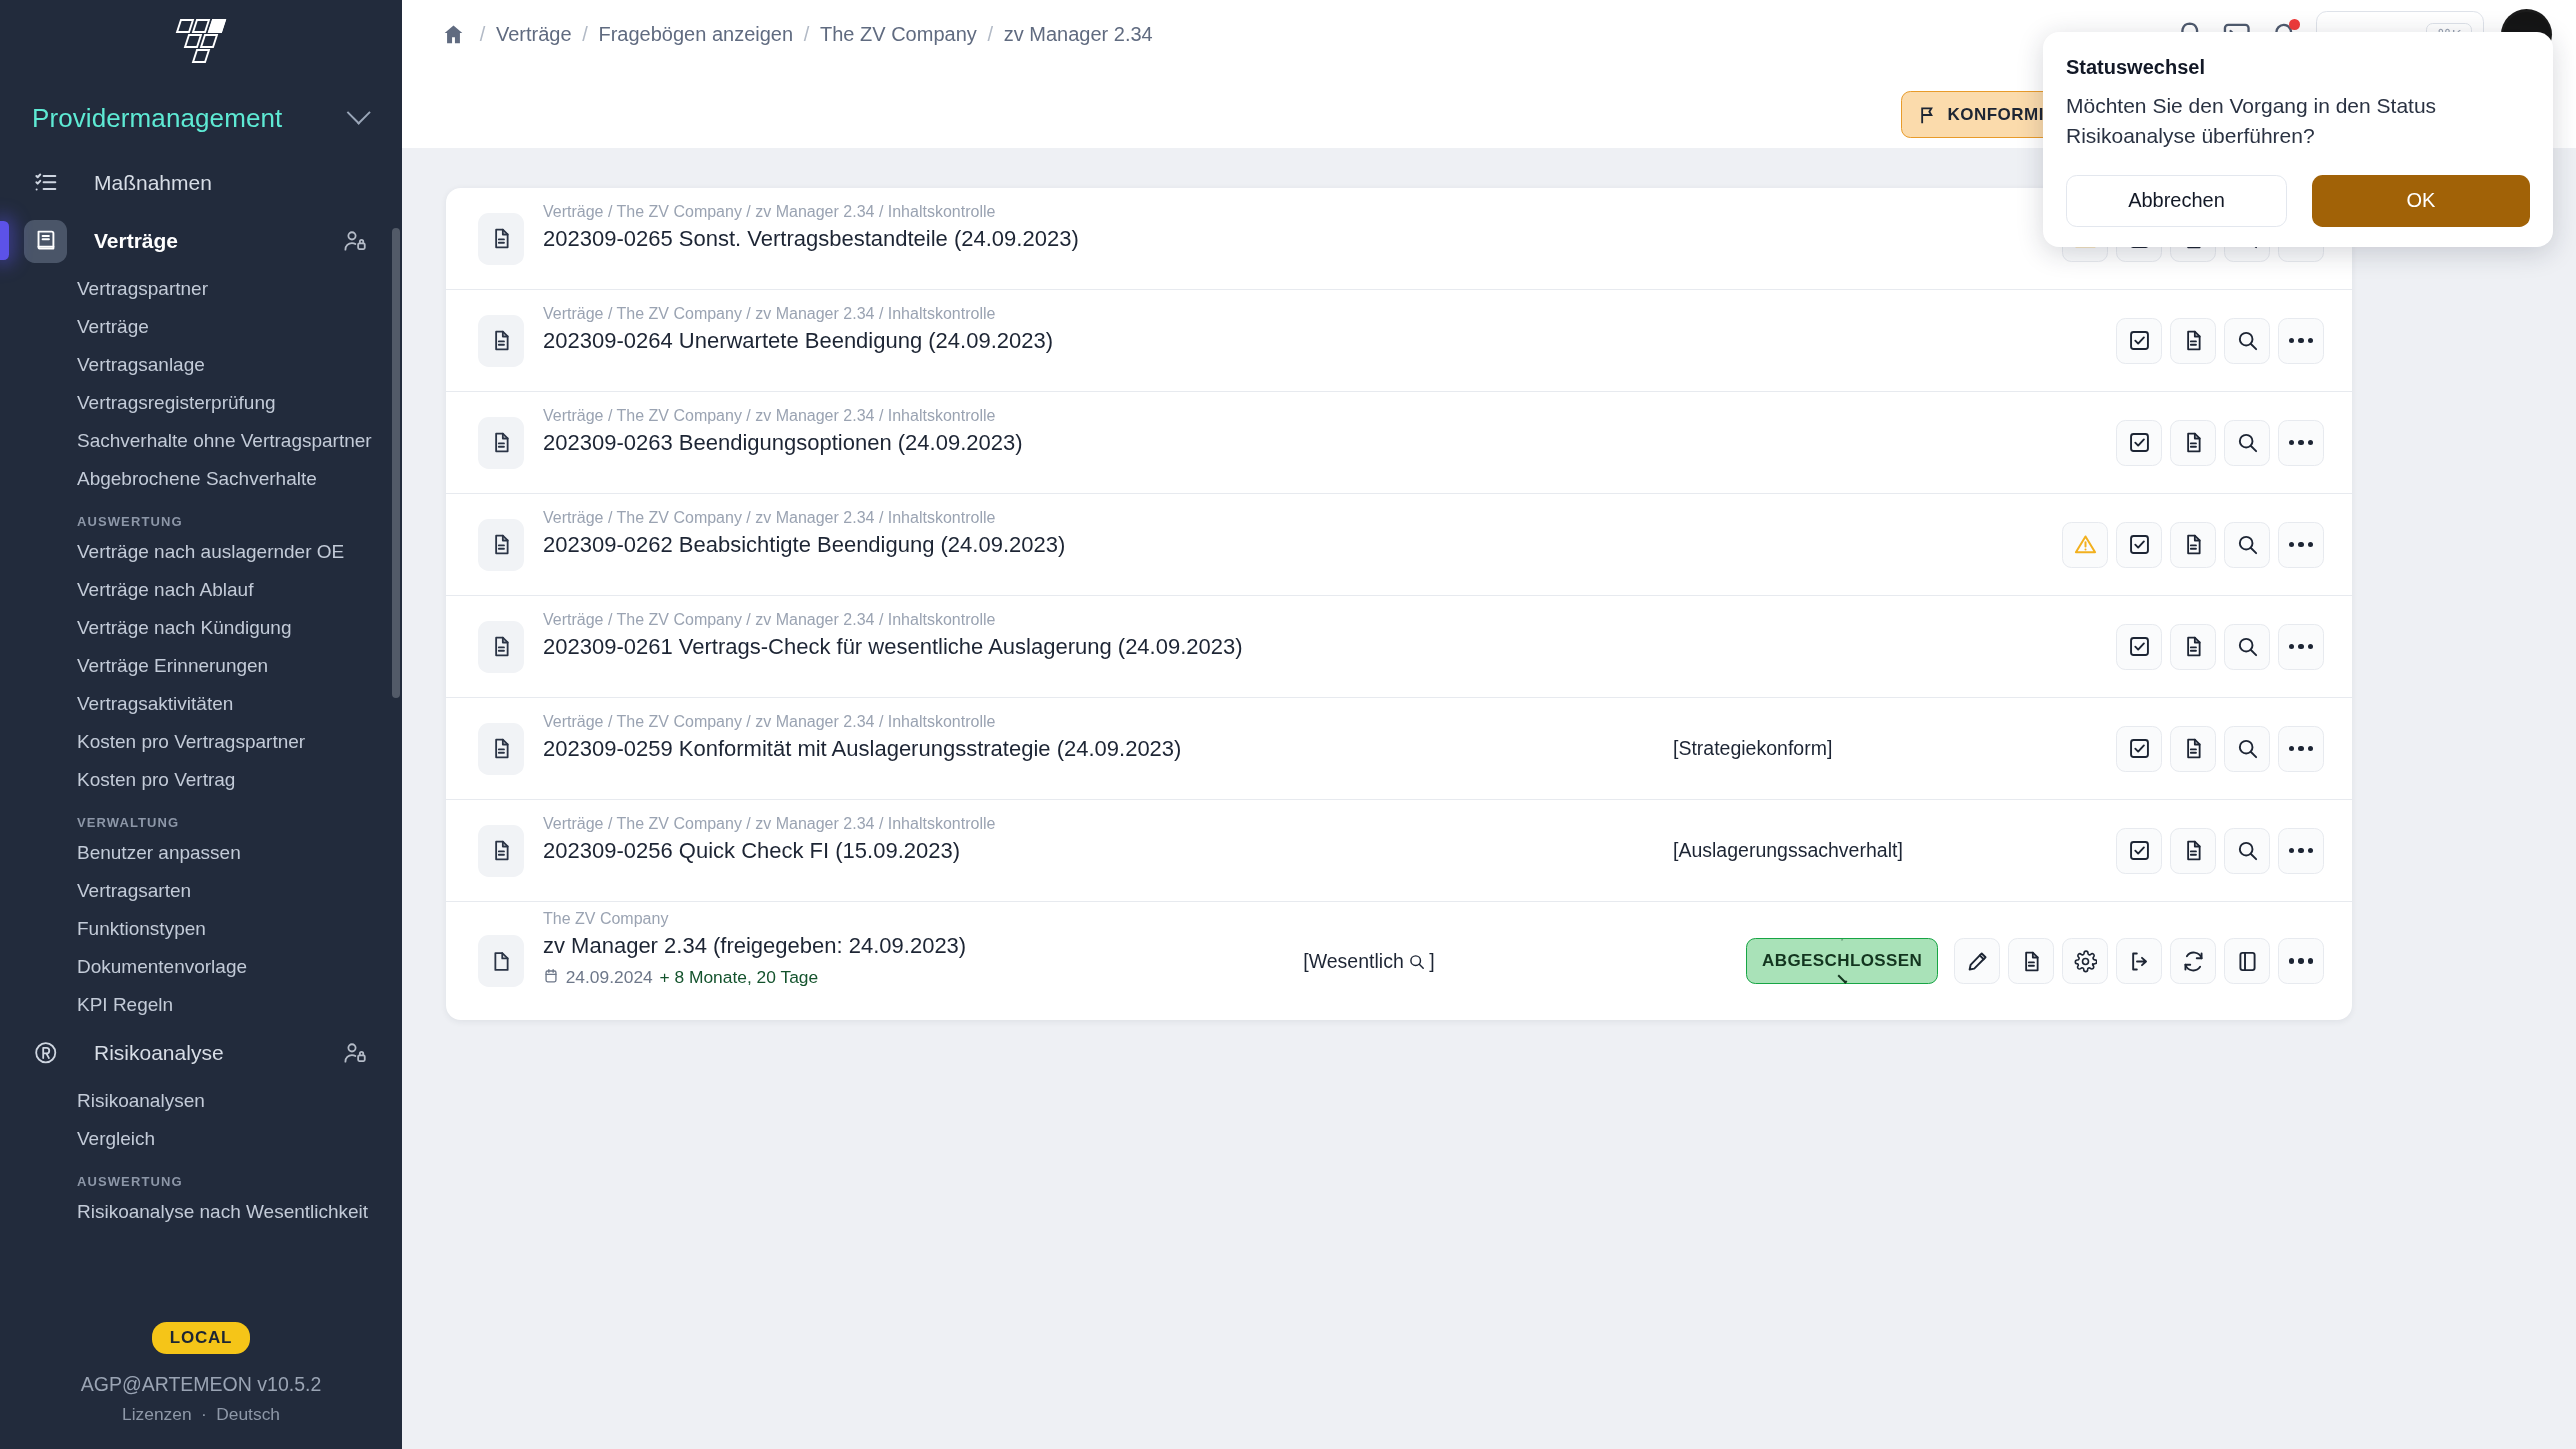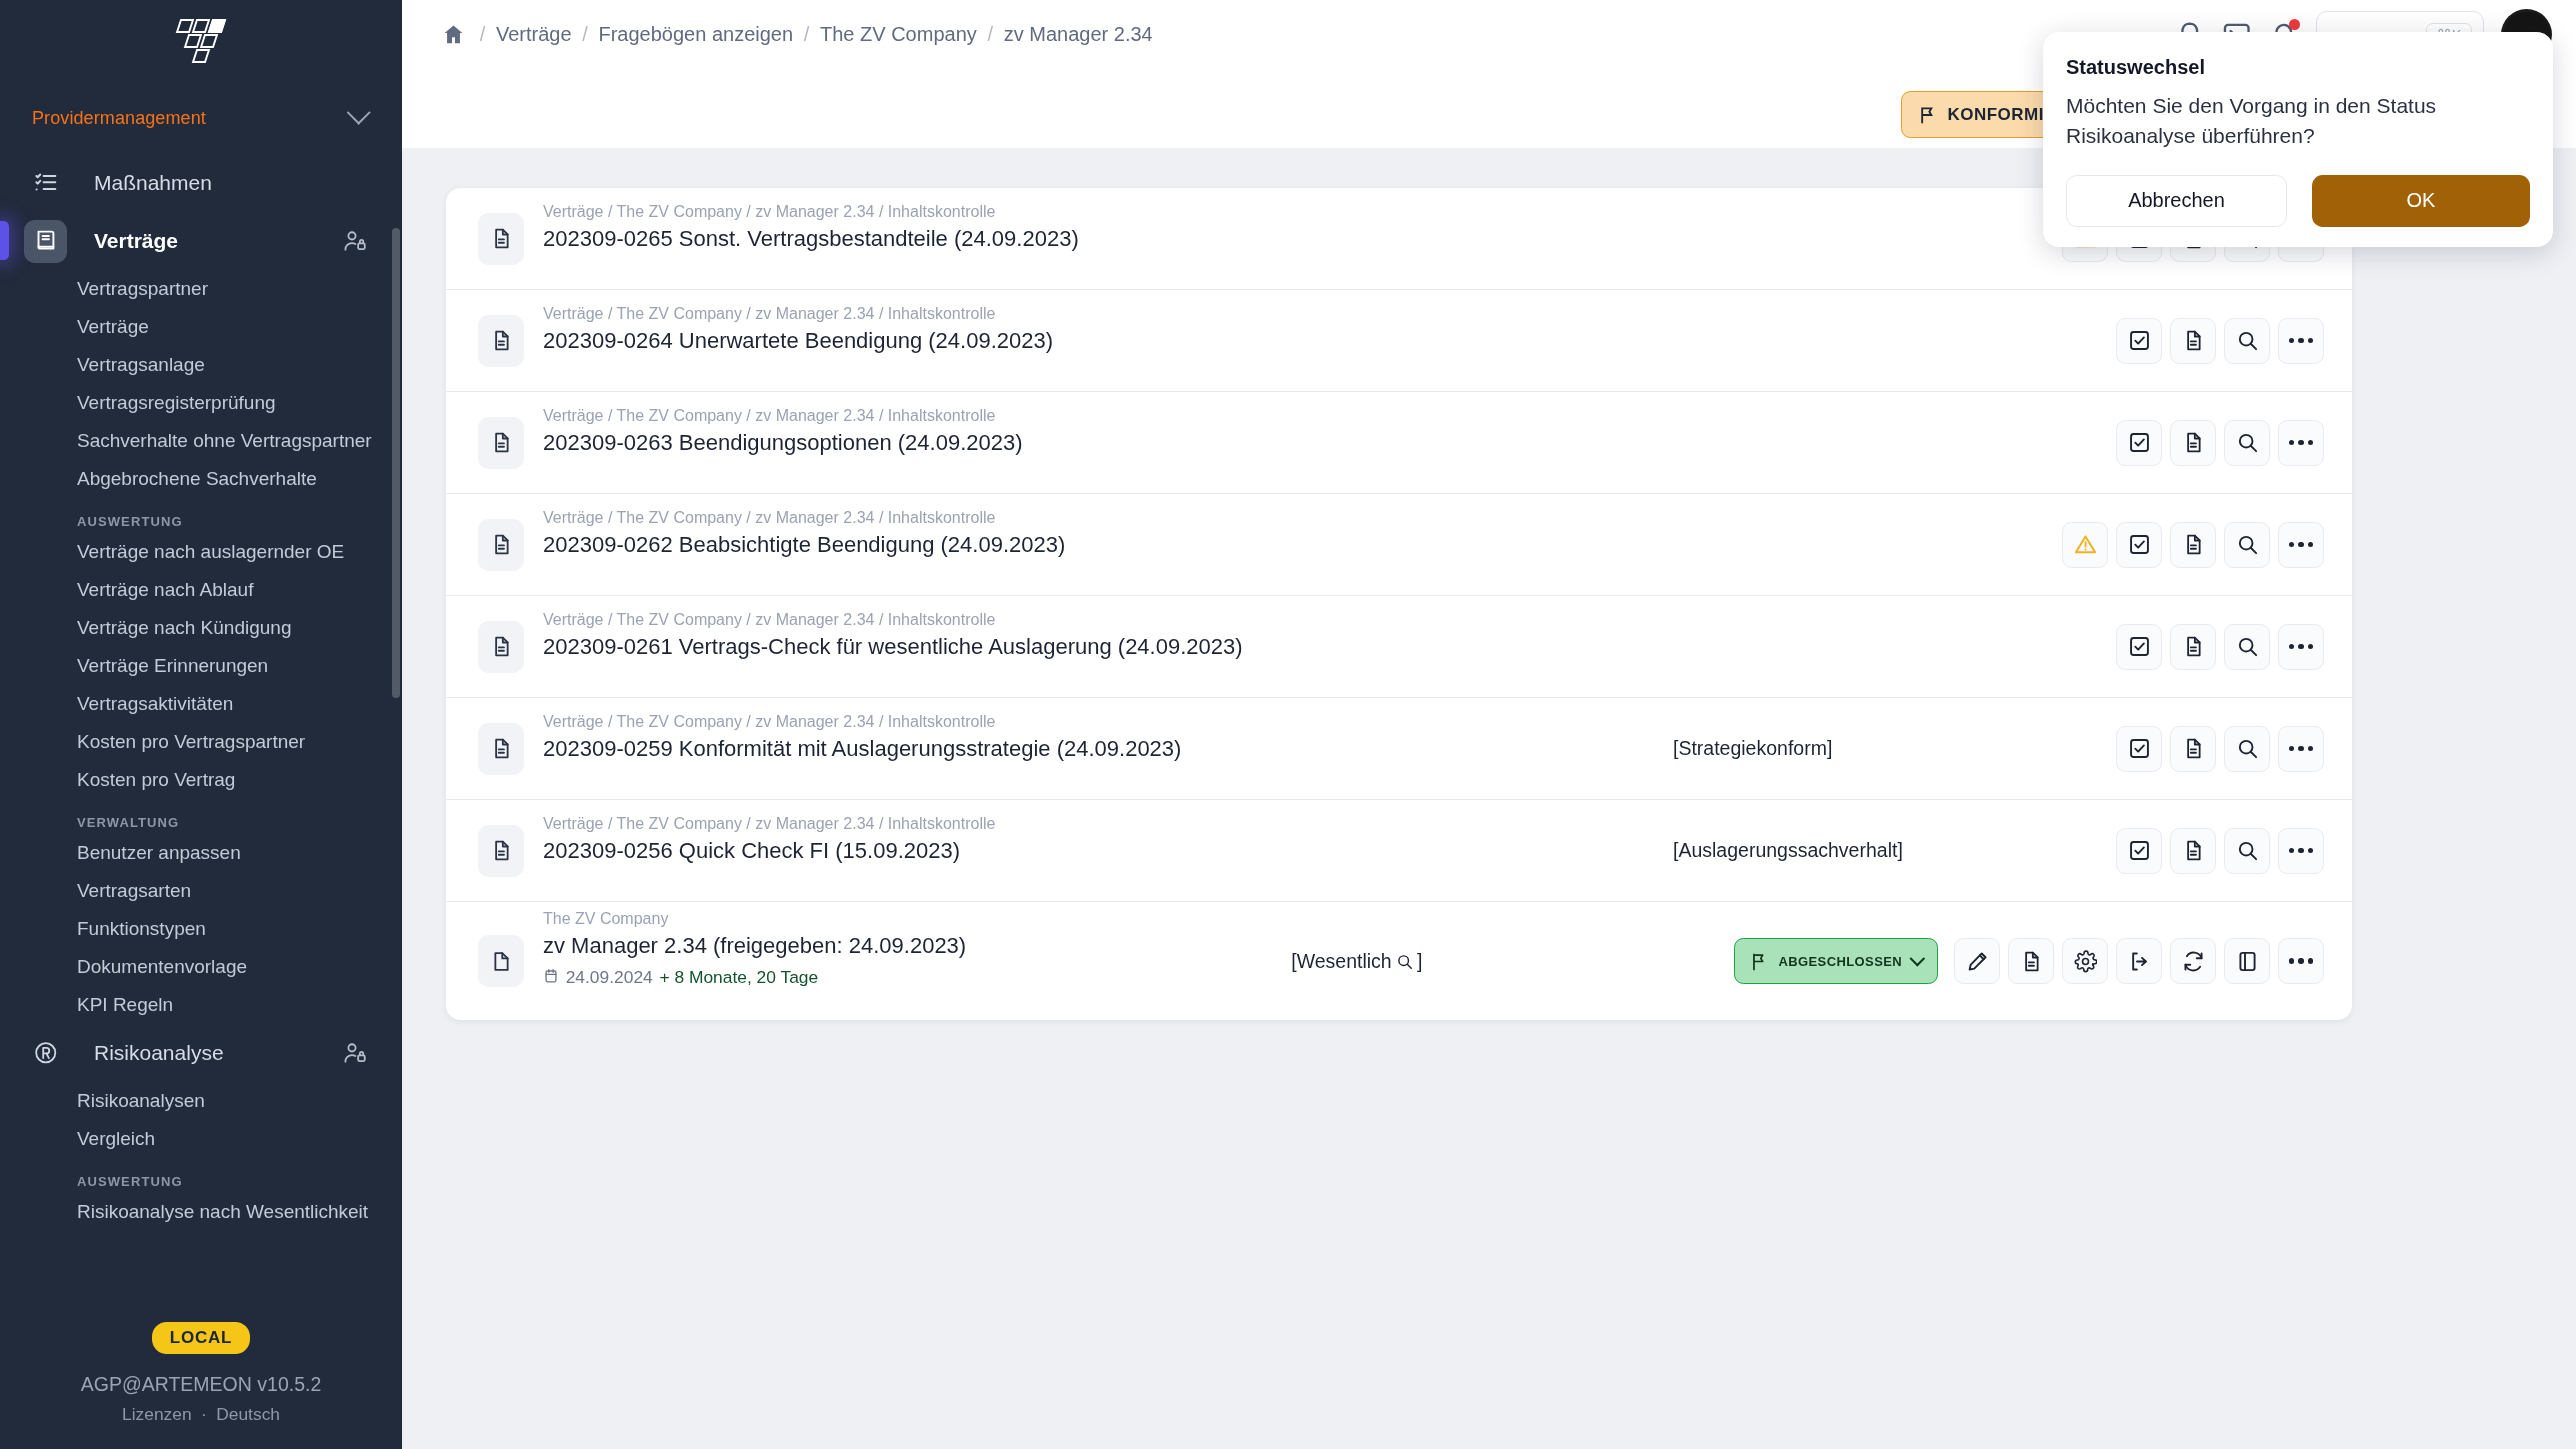--- a/index.html
+++ b/index.html
@@ -32,22 +32,22 @@
   .logo-grid i.f { background: #ffffff; border-color: #ffffff; }
 
   #workspace-switch {
     height: 74px;
     display: flex; align-items: center;
     padding: 0 35px 0 32px;
     cursor: pointer;
   }
   #workspace-name {
     flex: 1;
-    color: #f97316;
-    font-size: 18px;
+    color: #5eead4;
+    font-size: 26px;
     letter-spacing: 0.1px;
   }
   .chev {
     width: 17.4px; height: 17.4px;
     border-right: 2.3px solid #9aa6b8;
     border-bottom: 2.3px solid #9aa6b8;
     transform: rotate(45deg) translate(-3.4px,-3.4px);
   }
 
   #nav-scroll {
@@ -290,26 +290,27 @@
     width: 5.4px; height: 5.4px; border-radius: 50%;
     background: #1d2534; display: block;
   }
   #done-badge {
     display: flex; align-items: center; gap: 9.4px;
     height: 46px;
     background: #a9e2b8;
     border: 1.7px solid #17a544;
     border-radius: 9.4px;
     padding: 0 14.8px;
-    font-size: 13px; font-weight: bold;
+    font-size: 17px; font-weight: bold;
     letter-spacing: 0.4px;
     color: #13351f;
     white-space: nowrap;
     cursor: pointer;
     margin-right: 8px;
+    flex-direction: column;
   }
   #done-badge svg { width: 19px; height: 19px; }
   #done-badge .dc {
     width: 10.7px; height: 10.7px;
     border-right: 2px solid #13351f;
     border-bottom: 2px solid #13351f;
     transform: rotate(45deg) translate(-2px,-2px);
   }
 
   

